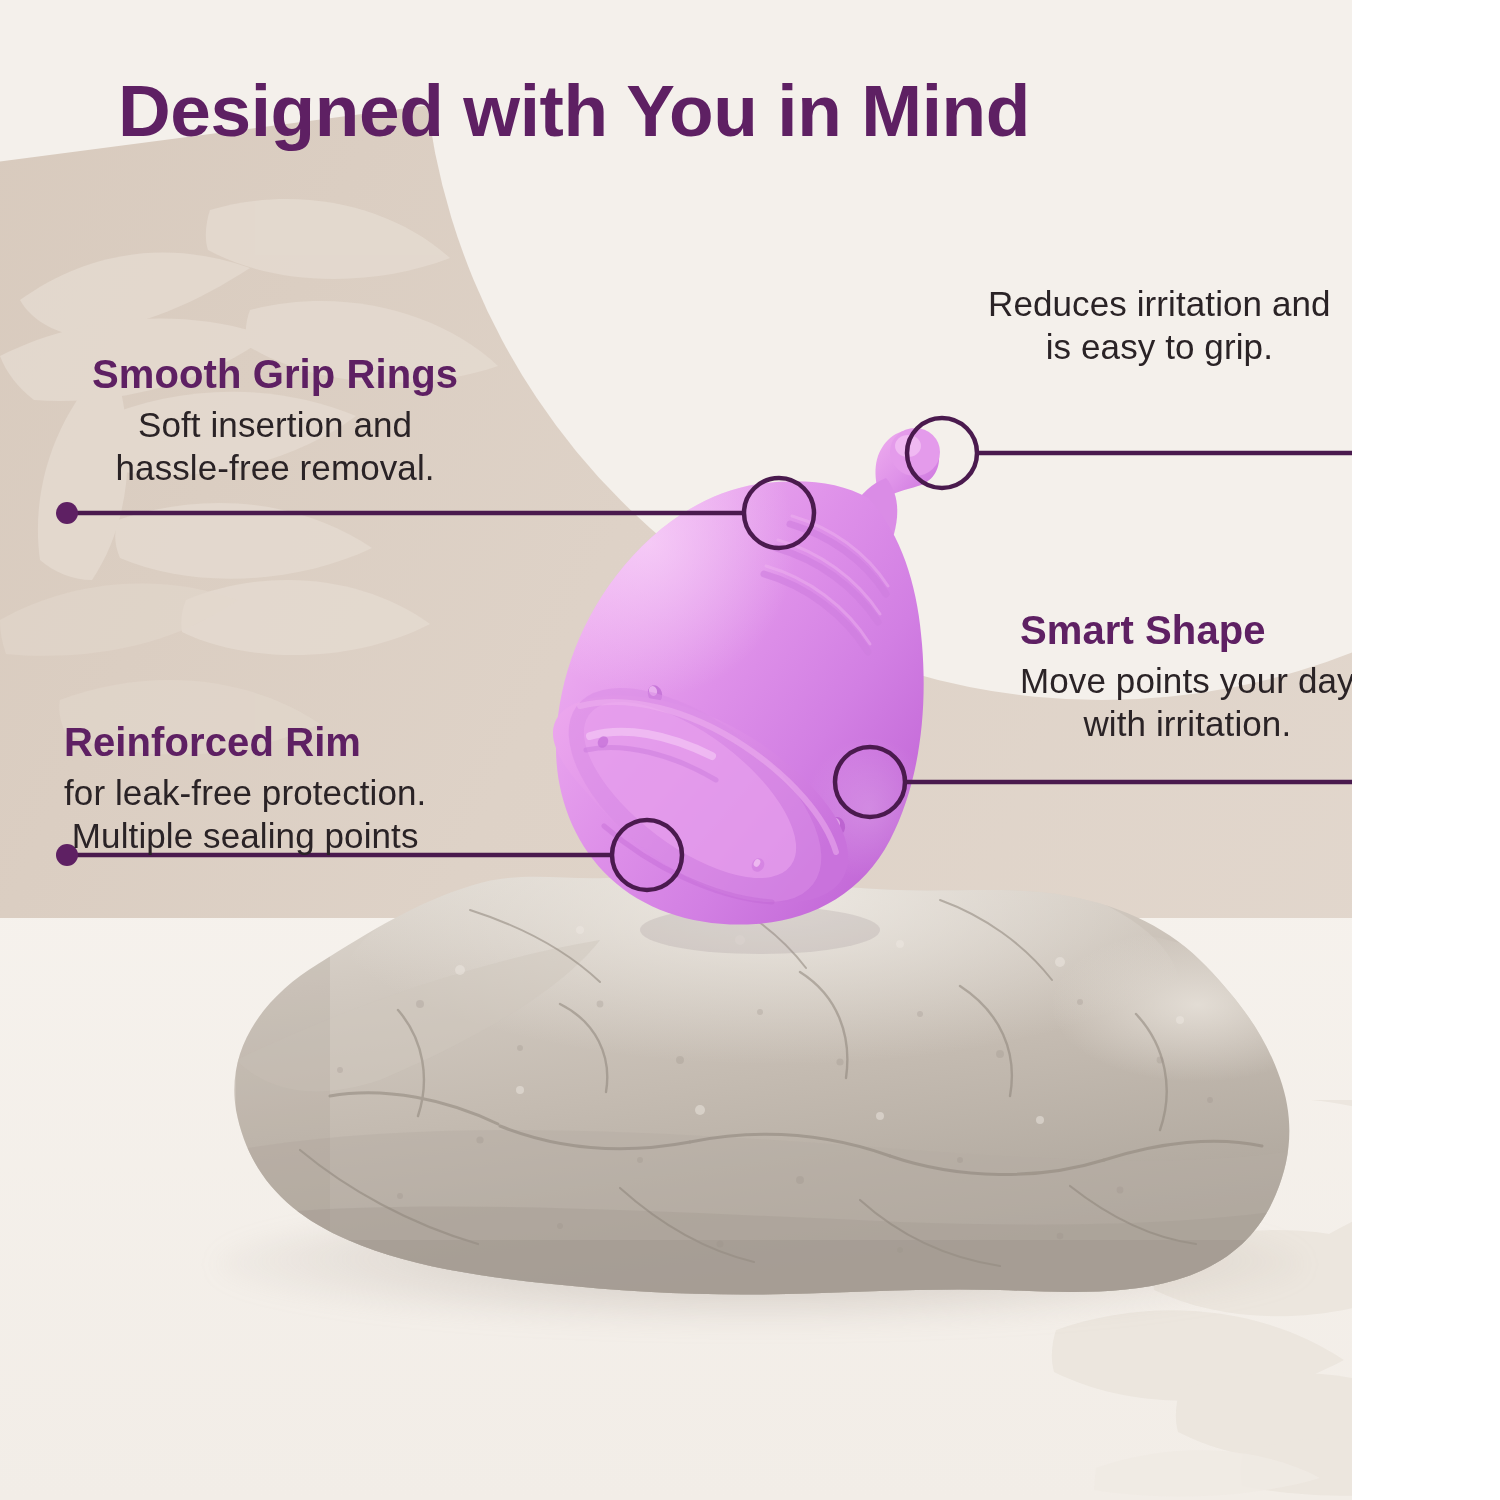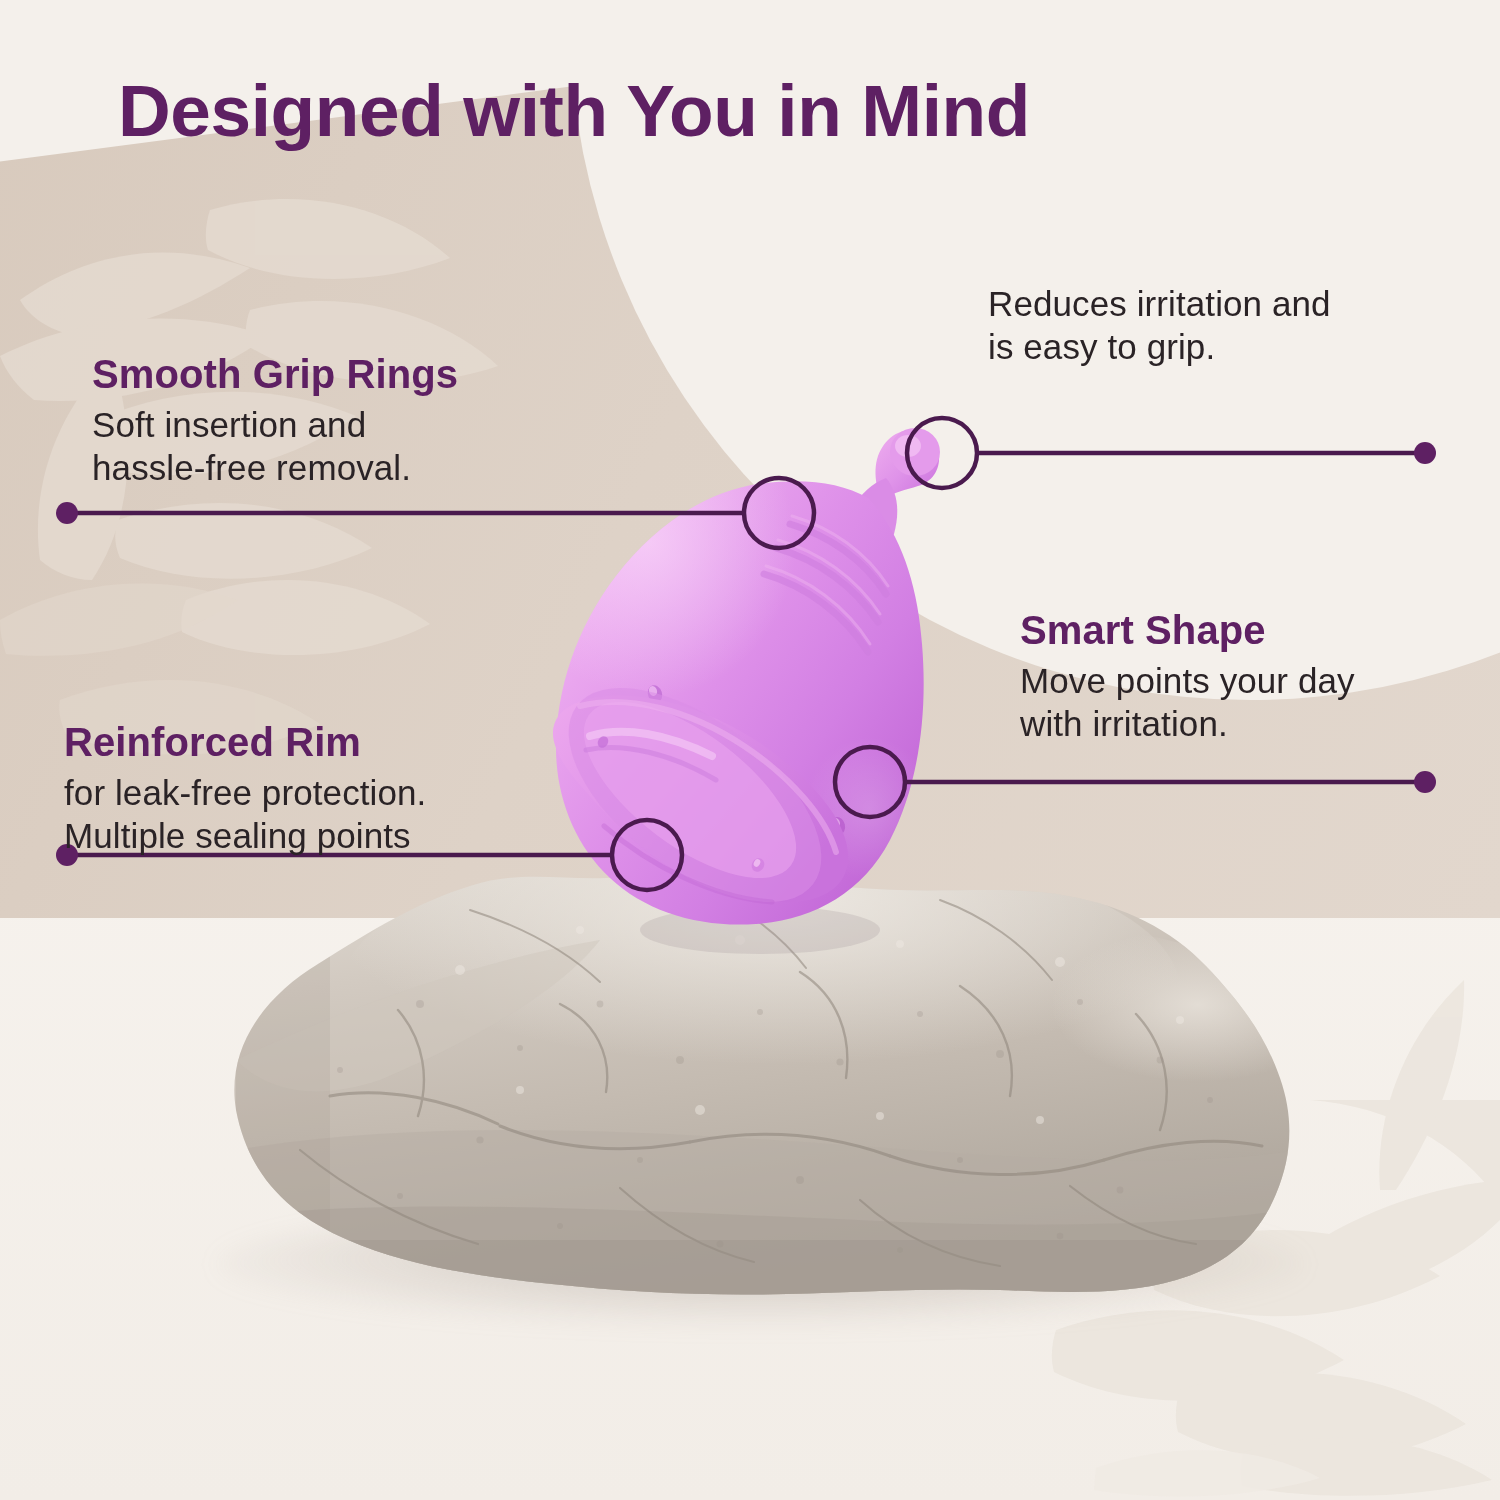--- a/index.html
+++ b/index.html
@@ -1,17 +1,17 @@
 <!DOCTYPE html>
 <html><head>
 <meta charset="utf-8">
 <style>
   html,body{margin:0;padding:0;background:#fff;}
   #stage{
-    position:relative;width:1500px;height:1500px;overflow:hidden;
+    position:relative;width:1352px;height:1500px;overflow:hidden;
     font-family:"Liberation Sans",sans-serif;
     background:#F3EFEA;
   }
 
   
   .bg-floor{position:absolute;left:0;top:0;width:1500px;height:1500px;
     background:linear-gradient(180deg,#FAF7F3 0%,#F6F2ED 55%,#F2EDE7 100%);}
 
   .bg-wall{position:absolute;left:0;top:0;width:1500px;height:918px;
     background:#DCCFC4;}
@@ -32,21 +32,21 @@
   .rock-shadow{position:absolute;left:215px;top:1205px;width:1090px;height:120px;
     border-radius:50%;
     background:radial-gradient(ellipse at 50% 45%,rgba(152,140,130,.40) 0%,rgba(170,158,148,.20) 48%,rgba(200,190,182,0) 76%);
     filter:blur(11px);}
 
   
   .callout{position:absolute;}
   .c-title{font-size:40px;font-weight:700;color:#5E2063;letter-spacing:.1px;
     white-space:nowrap;line-height:1.1;}
   .c-body{font-size:35px;font-weight:400;color:#2A2326;line-height:1.22;
-    margin-top:8px;letter-spacing:.1px;}
+    margin-top:8px;letter-spacing:.1px;text-align:center;}
   .c-body span{display:block;white-space:nowrap;}
   .c-right{text-align:left;}
 
   .title-main{position:absolute;left:118px;top:74px;font-size:73px;font-weight:700;
     color:#5E2063;letter-spacing:-.4px;white-space:nowrap;line-height:1;}
 </style>
 </head>
 <body>
 
 <div id="stage">

